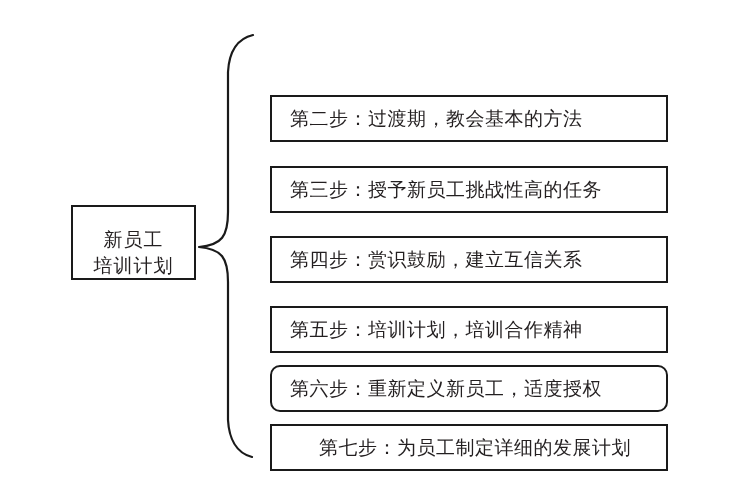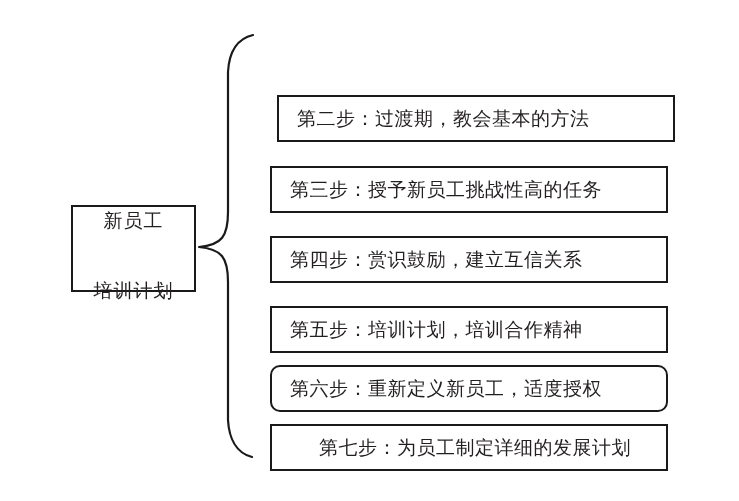--- a/index.html
+++ b/index.html
@@ -28,32 +28,31 @@
     top: 0;
     width: 739px;
     height: 501px;
     pointer-events: none;
   }
   .root-node {
     position: absolute;
     left: 71px;
     top: 205px;
     width: 125px;
-    height: 87px;
+    height: 75px;
     border: 2px solid #1a1a1a;
     box-sizing: border-box;
     background: #ffffff;
     display: flex;
     flex-direction: column;
     align-items: center;
-    justify-content: space-between;
+    justify-content: flex-end;
     line-height: 1.38;
     font-size: 19px;
     letter-spacing: 1px;
-    gap: 44px;
   }
   .root-line {
     display: block;
     white-space: nowrap;
   }
   .step-node {
     position: absolute;
     left: 270px;
     width: 398px;
     height: 47px;
@@ -63,21 +62,21 @@
     display: flex;
     align-items: center;
     font-size: 19px;
     letter-spacing: 0.5px;
   }
   .step-label {
     padding-left: 18px;
     white-space: nowrap;
   }
   .step-1 { top: 23px; }
-  .step-2 { top: 95px; margin-left: 7px; }
+  .step-2 { top: 95px; }
   .step-3 { top: 166px; }
   .step-4 { top: 236px; }
   .step-5 { top: 306px; }
   .step-6 { top: 365px; border-radius: 10px; }
   .step-7 { top: 424px; padding-left: 29px; }
 </style>
 </head>
 <body>
 
 <div id="diagram-canvas">

